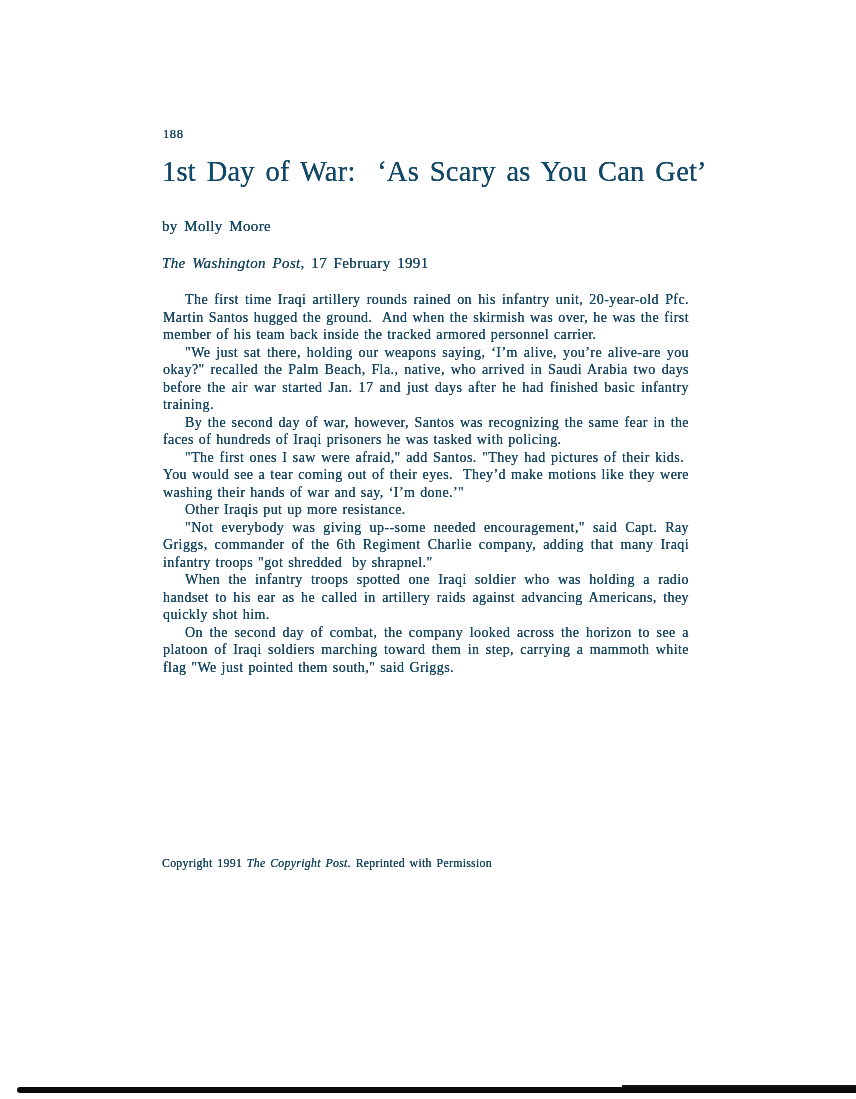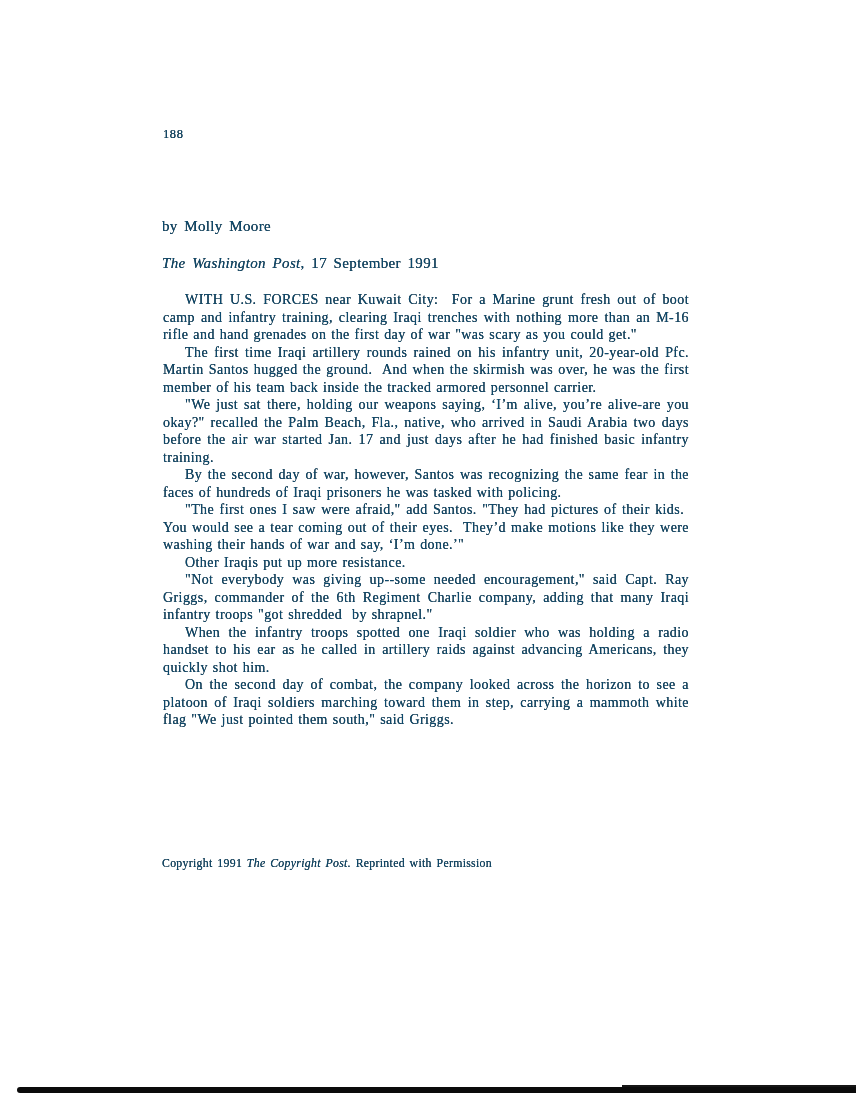--- a/index.html
+++ b/index.html
@@ -112,29 +112,29 @@
 </style>
 </head>
 <body>
 
 <div class="page">
 
   <div class="header-row">
     <span class="page-number">188</span>
   </div>
 
+  <h1 class="article-title">1st Day of War:&nbsp; ‘As Scary as You Can Get’</h1>
 
   <div class="byline">by Molly Moore</div>
 
   <div class="source-line">
-    <span class="pub">The Washington Post</span><span>, 17 September 1991</span>
+    <span class="pub">The Washington Post</span><span>, 17 February 1991</span>
   </div>
 
   <div class="article-body">
-    <p>WITH U.S. FORCES near Kuwait City:&nbsp; For a Marine grunt fresh out of boot camp and infantry training, clearing Iraqi trenches with nothing more than an M-16 rifle and hand grenades on the first day of war "was scary as you could get."</p>
     <p>The first time Iraqi artillery rounds rained on his infantry unit, 20-year-old Pfc. Martin Santos hugged the ground.&nbsp; And when the skirmish was over, he was the first member of his team back inside the tracked armored personnel carrier.</p>
     <p>"We just sat there, holding our weapons saying, ‘I’m alive, you’re alive-are you okay?" recalled the Palm Beach, Fla., native, who arrived in Saudi Arabia two days before the air war started Jan. 17 and just days after he had finished basic infantry training.</p>
     <p>By the second day of war, however, Santos was recognizing the same fear in the faces of hundreds of Iraqi prisoners he was tasked with policing.</p>
     <p>"The first ones I saw were afraid," add Santos. "They had pictures of their kids.&nbsp; You would see a tear coming out of their eyes.&nbsp; They’d make motions like they were washing their hands of war and say, ‘I’m done.’"</p>
     <p>Other Iraqis put up more resistance.</p>
     <p>"Not everybody was giving up--some needed encouragement," said Capt. Ray Griggs, commander of the 6th Regiment Charlie company, adding that many Iraqi infantry troops "got shredded&nbsp; by shrapnel."</p>
     <p>When the infantry troops spotted one Iraqi soldier who was holding a radio handset to his ear as he called in artillery raids against advancing Americans, they quickly shot him.</p>
     <p>On the second day of combat, the company looked across the horizon to see a platoon of Iraqi soldiers marching toward them in step, carrying a mammoth white flag "We just pointed them south," said Griggs.</p>
   </div>
 

